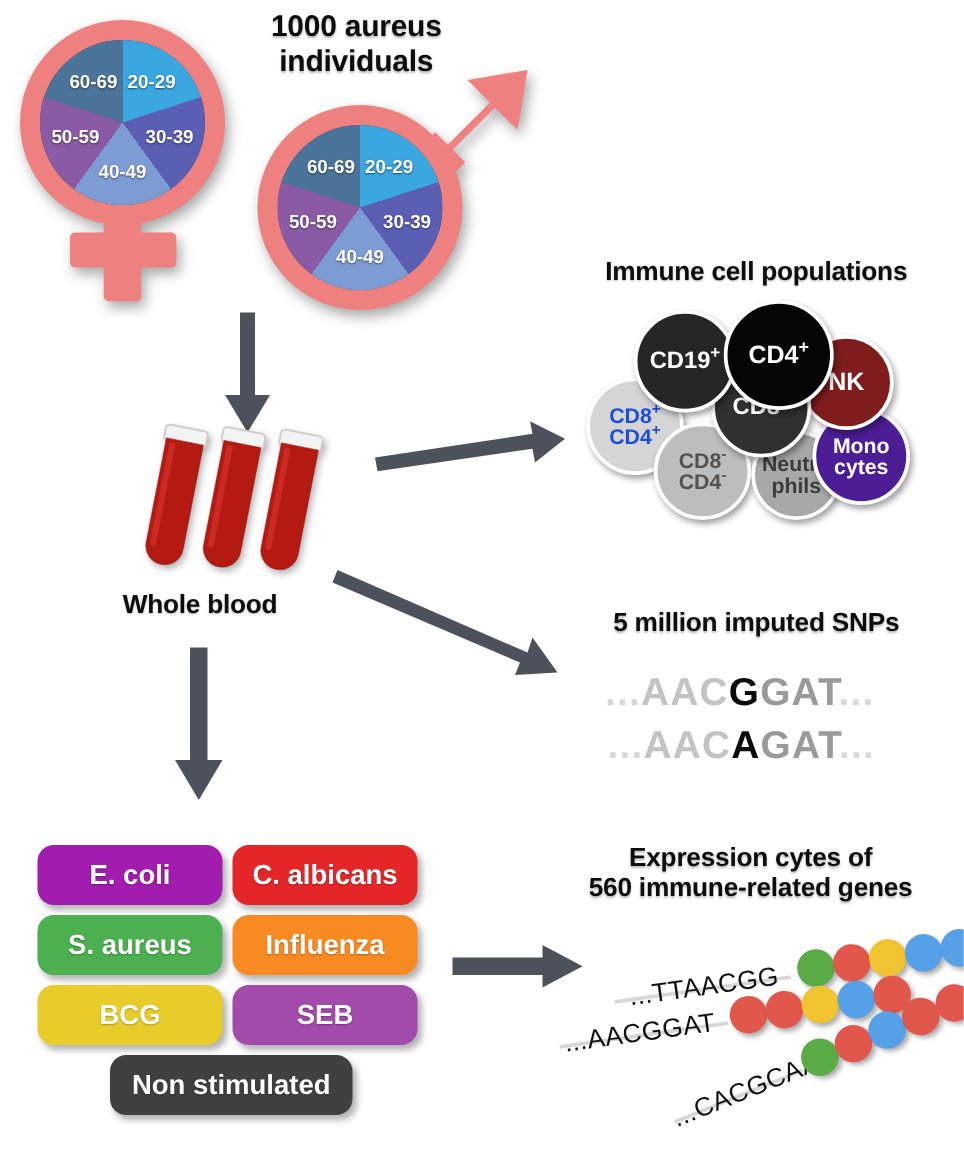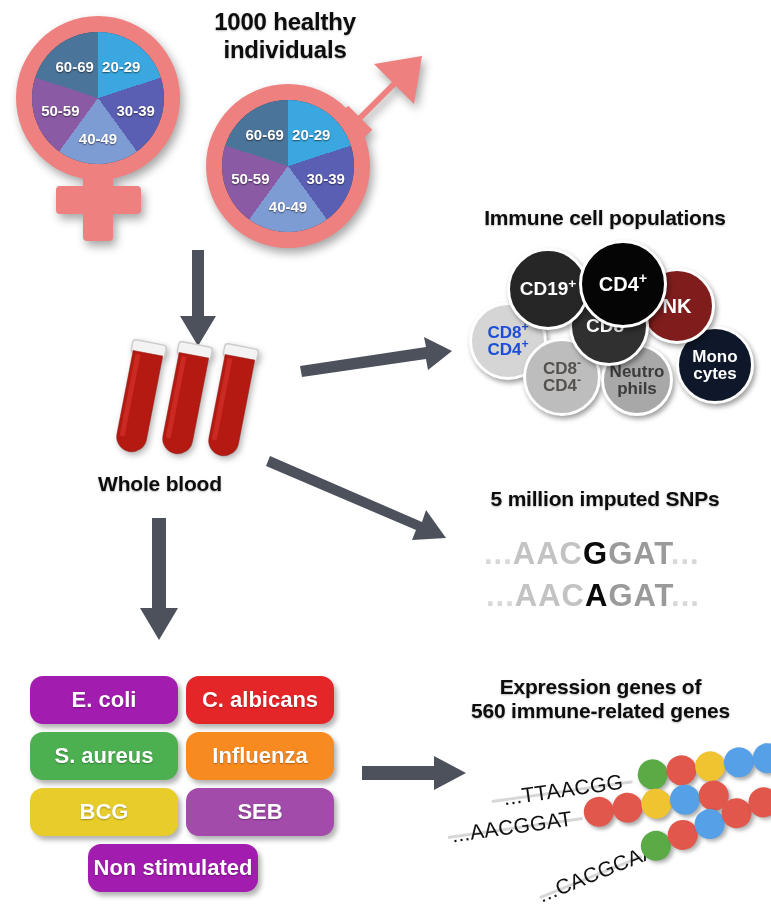--- a/index.html
+++ b/index.html
@@ -86,21 +86,21 @@
     position:absolute;border-radius:50%;
     box-shadow:2px 3px 4px rgba(0,0,0,0.33);
   }
 </style>
 </head>
 <body>
 
 <div class="stage">
 
   <div class="abs heading" id="title-cohort">
-    <div>1000 healthy</div>
+    <div>1000 aureus</div>
     <div>individuals</div>
   </div>
 
   <div class="abs sym-wrap" style="left:8px;top:8px;width:190px;height:240px;">
     <div class="stem" style="left:75px;top:148px;width:30px;height:85px;border-radius:4px;"></div>
     <div class="stem" style="left:48px;top:178px;width:85px;height:28px;border-radius:4px;"></div>
     <div class="pie-ring" style="left:8px;top:8px;width:164px;height:164px;"></div>
     <div class="pie-face" id="pie-female" style="left:24px;top:24px;width:132px;height:132px;">
         <div class="slice" style="background: conic-gradient(rgb(58, 167, 224) 0deg, rgb(58, 167, 224) 72deg, rgb(91, 95, 180) 72deg, rgb(91, 95, 180) 144deg, rgb(126, 156, 212) 144deg, rgb(126, 156, 212) 216deg, rgb(138, 91, 164) 216deg, rgb(138, 91, 164) 288deg, rgb(74, 116, 153) 288deg, rgb(74, 116, 153) 360deg);"></div>
         <div class="slice-lbl" style="font-size: 15px; left: 89.2763px; top: 33.9629px; transform: translate(-50%, -50%);">20-29</div>
@@ -181,21 +181,21 @@
     </div>
 
     <div class="bubble" style="left:68px;top:98px;width:78px;height:78px;background:#bdbdbd;color:#55514e;font-size:17px;">
       <span>CD8<sup>-</sup><br>CD4<sup>-</sup></span>
     </div>
 
     <div class="bubble" style="left:146px;top:104px;width:72px;height:72px;background:#a8a8a8;color:#3b3b3b;font-size:17px;">
       <span>Neutro<br>phils</span>
     </div>
 
-    <div class="bubble" style="left:221px;top:86px;width:78px;height:78px;background:#0f172a;color:#ffffff;font-size:17px;">
+    <div class="bubble" style="left:195px;top:86px;width:78px;height:78px;background:#4c1d95;color:#ffffff;font-size:17px;">
       <span>Mono<br>cytes</span>
     </div>
 
     <div class="bubble" style="left:184px;top:28px;width:76px;height:76px;background:#7f1d1d;color:#ffffff;font-size:20px;">
       <span>NK</span>
     </div>
 
     <div class="bubble" style="left:114px;top:46px;width:80px;height:80px;background:#303030;color:#ffffff;font-size:19px;">
       <span>CD8<sup>+</sup></span>
     </div>
@@ -231,31 +231,31 @@
     </div>
     <div class="pill" style="left:0px;top:112px;width:148px;height:48px;background:#e8cd2a;">
       <span>BCG</span>
     </div>
     <div class="pill" style="left:156px;top:56px;width:148px;height:48px;background:#f88a22;">
       <span>Influenza</span>
     </div>
     <div class="pill" style="left:156px;top:112px;width:148px;height:48px;background:#a24bab;">
       <span>SEB</span>
     </div>
-    <div class="pill" style="left:58px;top:168px;width:170px;height:48px;background:#a21caf;">
+    <div class="pill" style="left:58px;top:168px;width:194px;height:48px;background:#404040;">
       <span>Non stimulated</span>
     </div>
   </div>
 
   <svg class="arrow-svg" style="left:362px;top:752px;" width="110" height="44" viewBox="0 0 110 44">
     <path d="M0 14 H72 V4 L104 21 L72 38 V28 H0 Z" fill="#4c515c"></path>
   </svg>
 
   <div class="abs heading" id="title-expr">
-    <div>Expression genes of</div>
+    <div>Expression cytes of</div>
     <div>560 immune-related genes</div>
   </div>
 
   <div class="abs" style="left:430px;top:730px;width:341px;height:185px;">
 
     <div class="strand" style="left:62px;top:52px;width:280px;height:40px;transform:rotate(-8deg);">
       <div class="abs" style="left:0px;top:18px;width:142px;height:3px;background:#d7d7d7;"></div>
       <div class="strand-text" style="left:12px;top:6px;">...TTAACGG</div>
       <div class="bead" style="left:148px;top:0px;width:30px;height:30px;background:#5aab46;"></div>
       <div class="bead" style="left:177px;top:0px;width:30px;height:30px;background:#e2574c;"></div>

